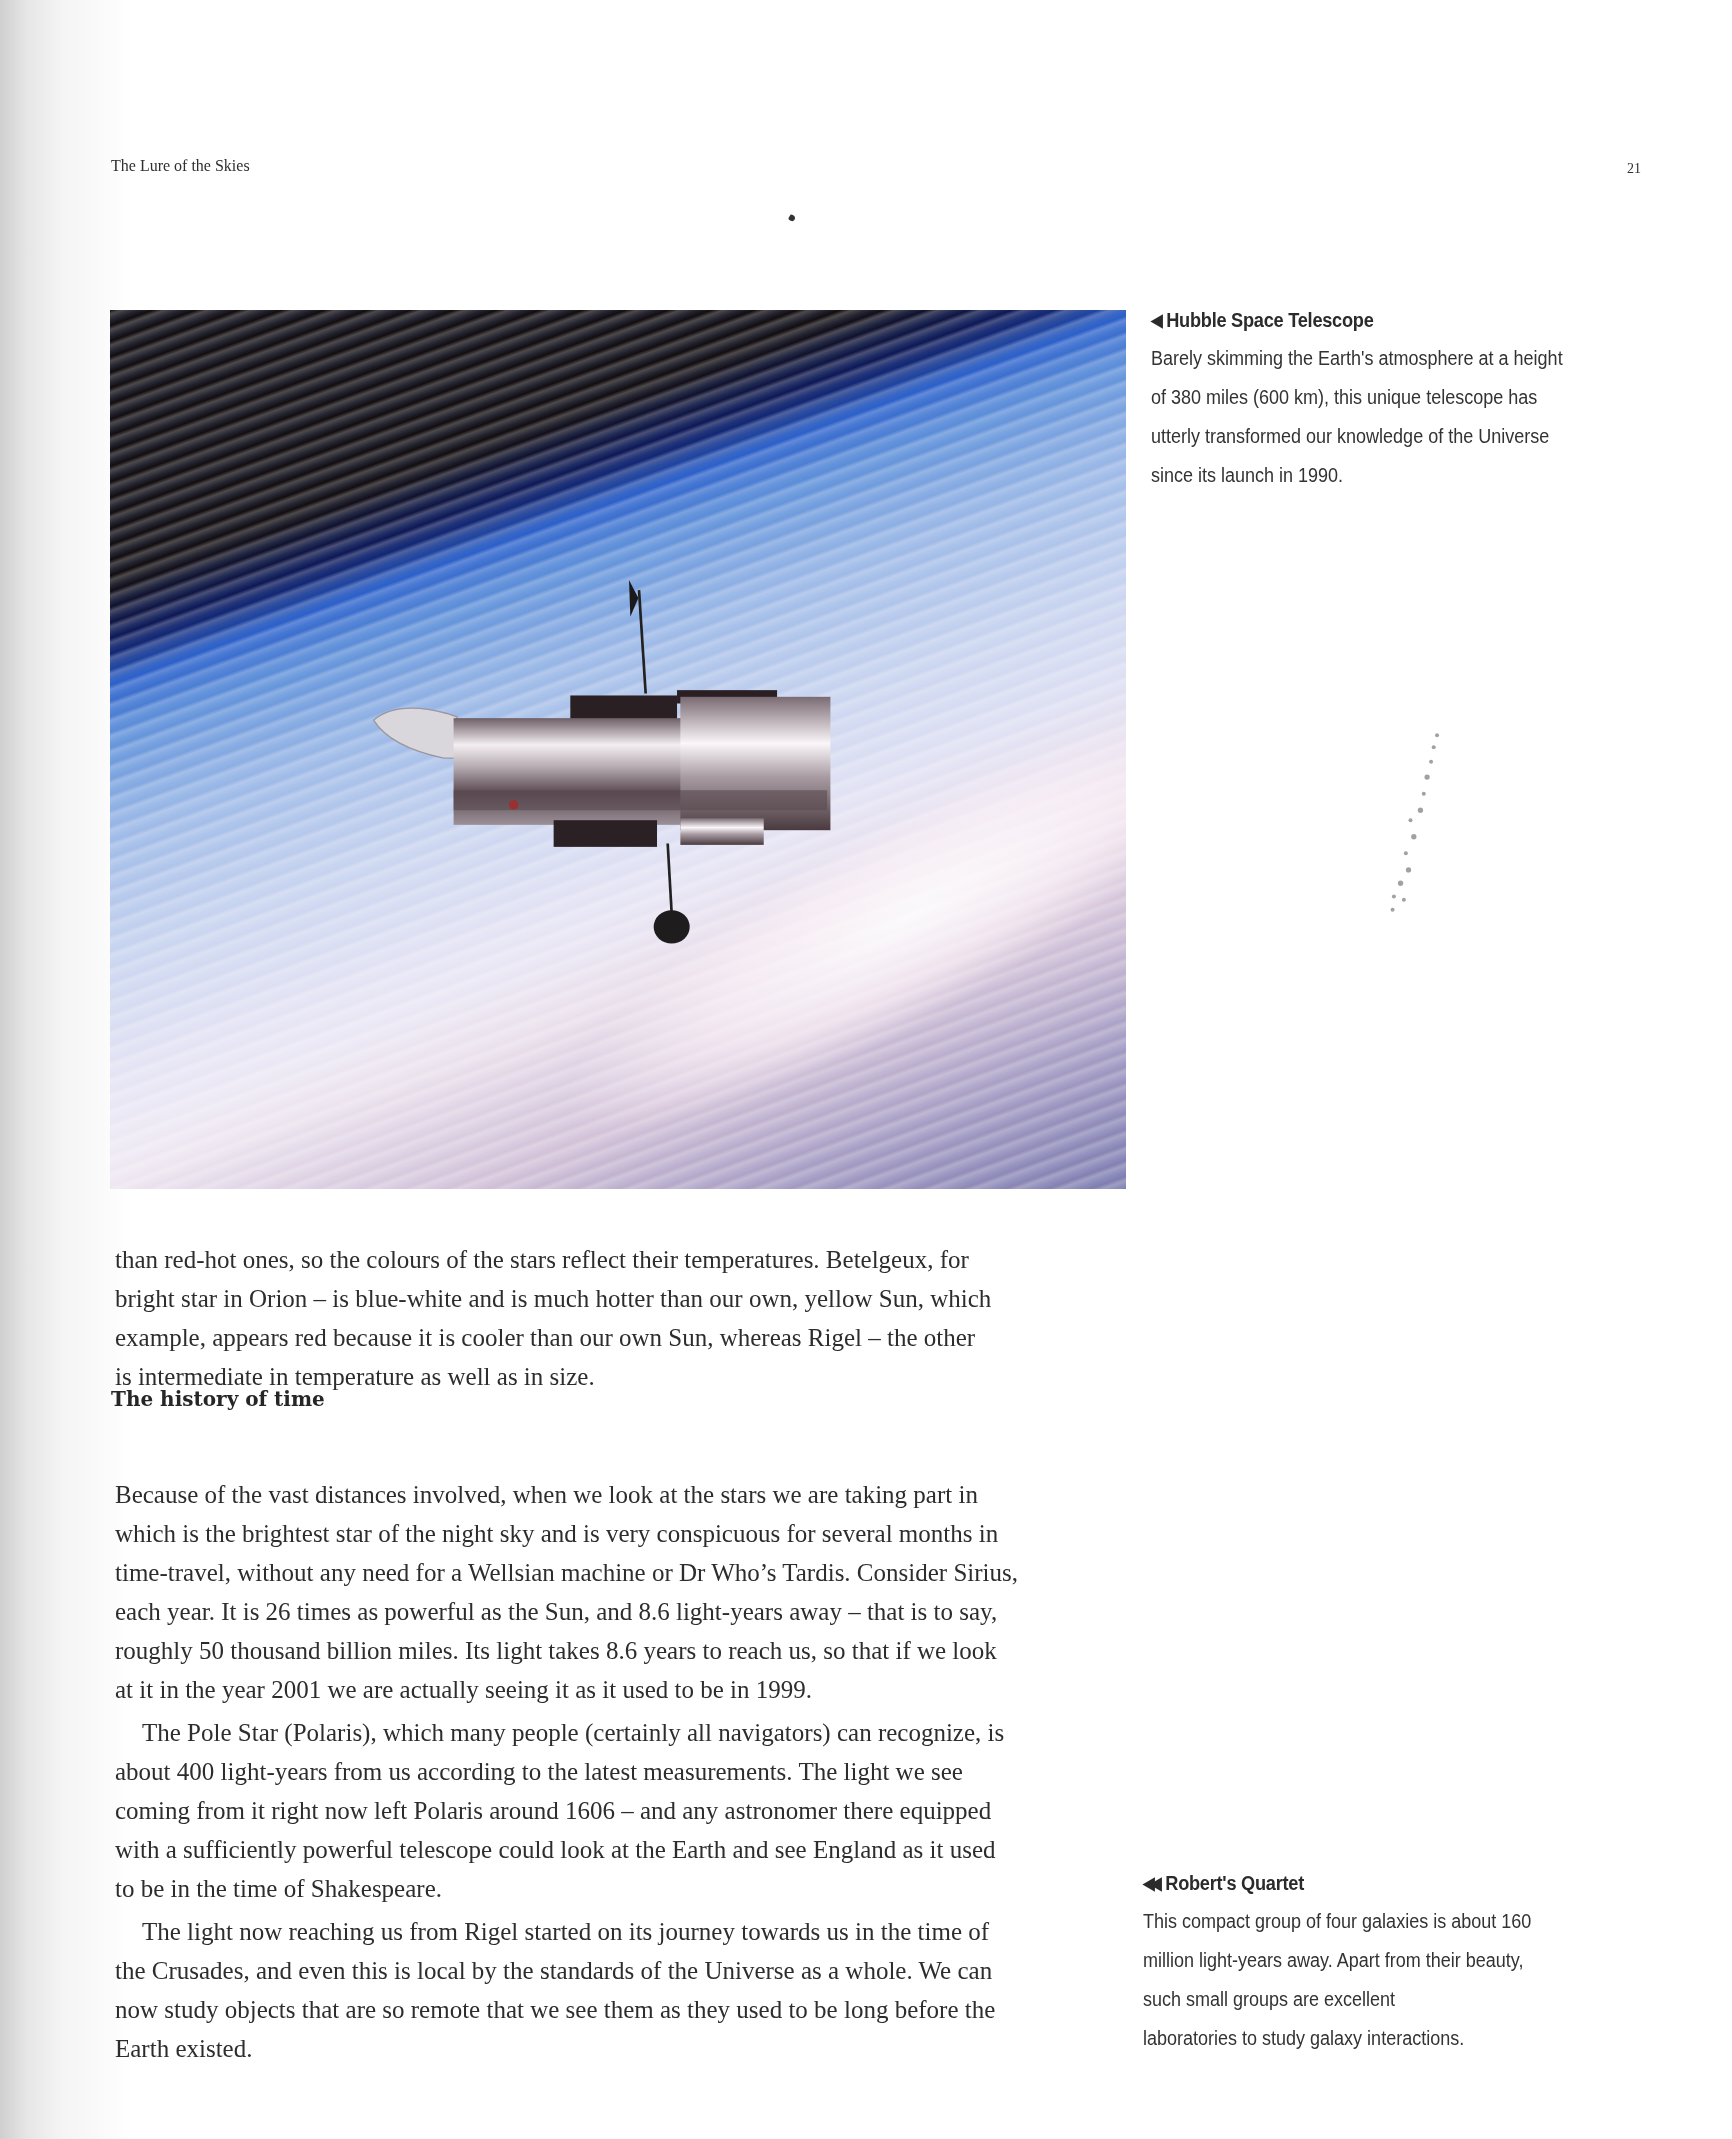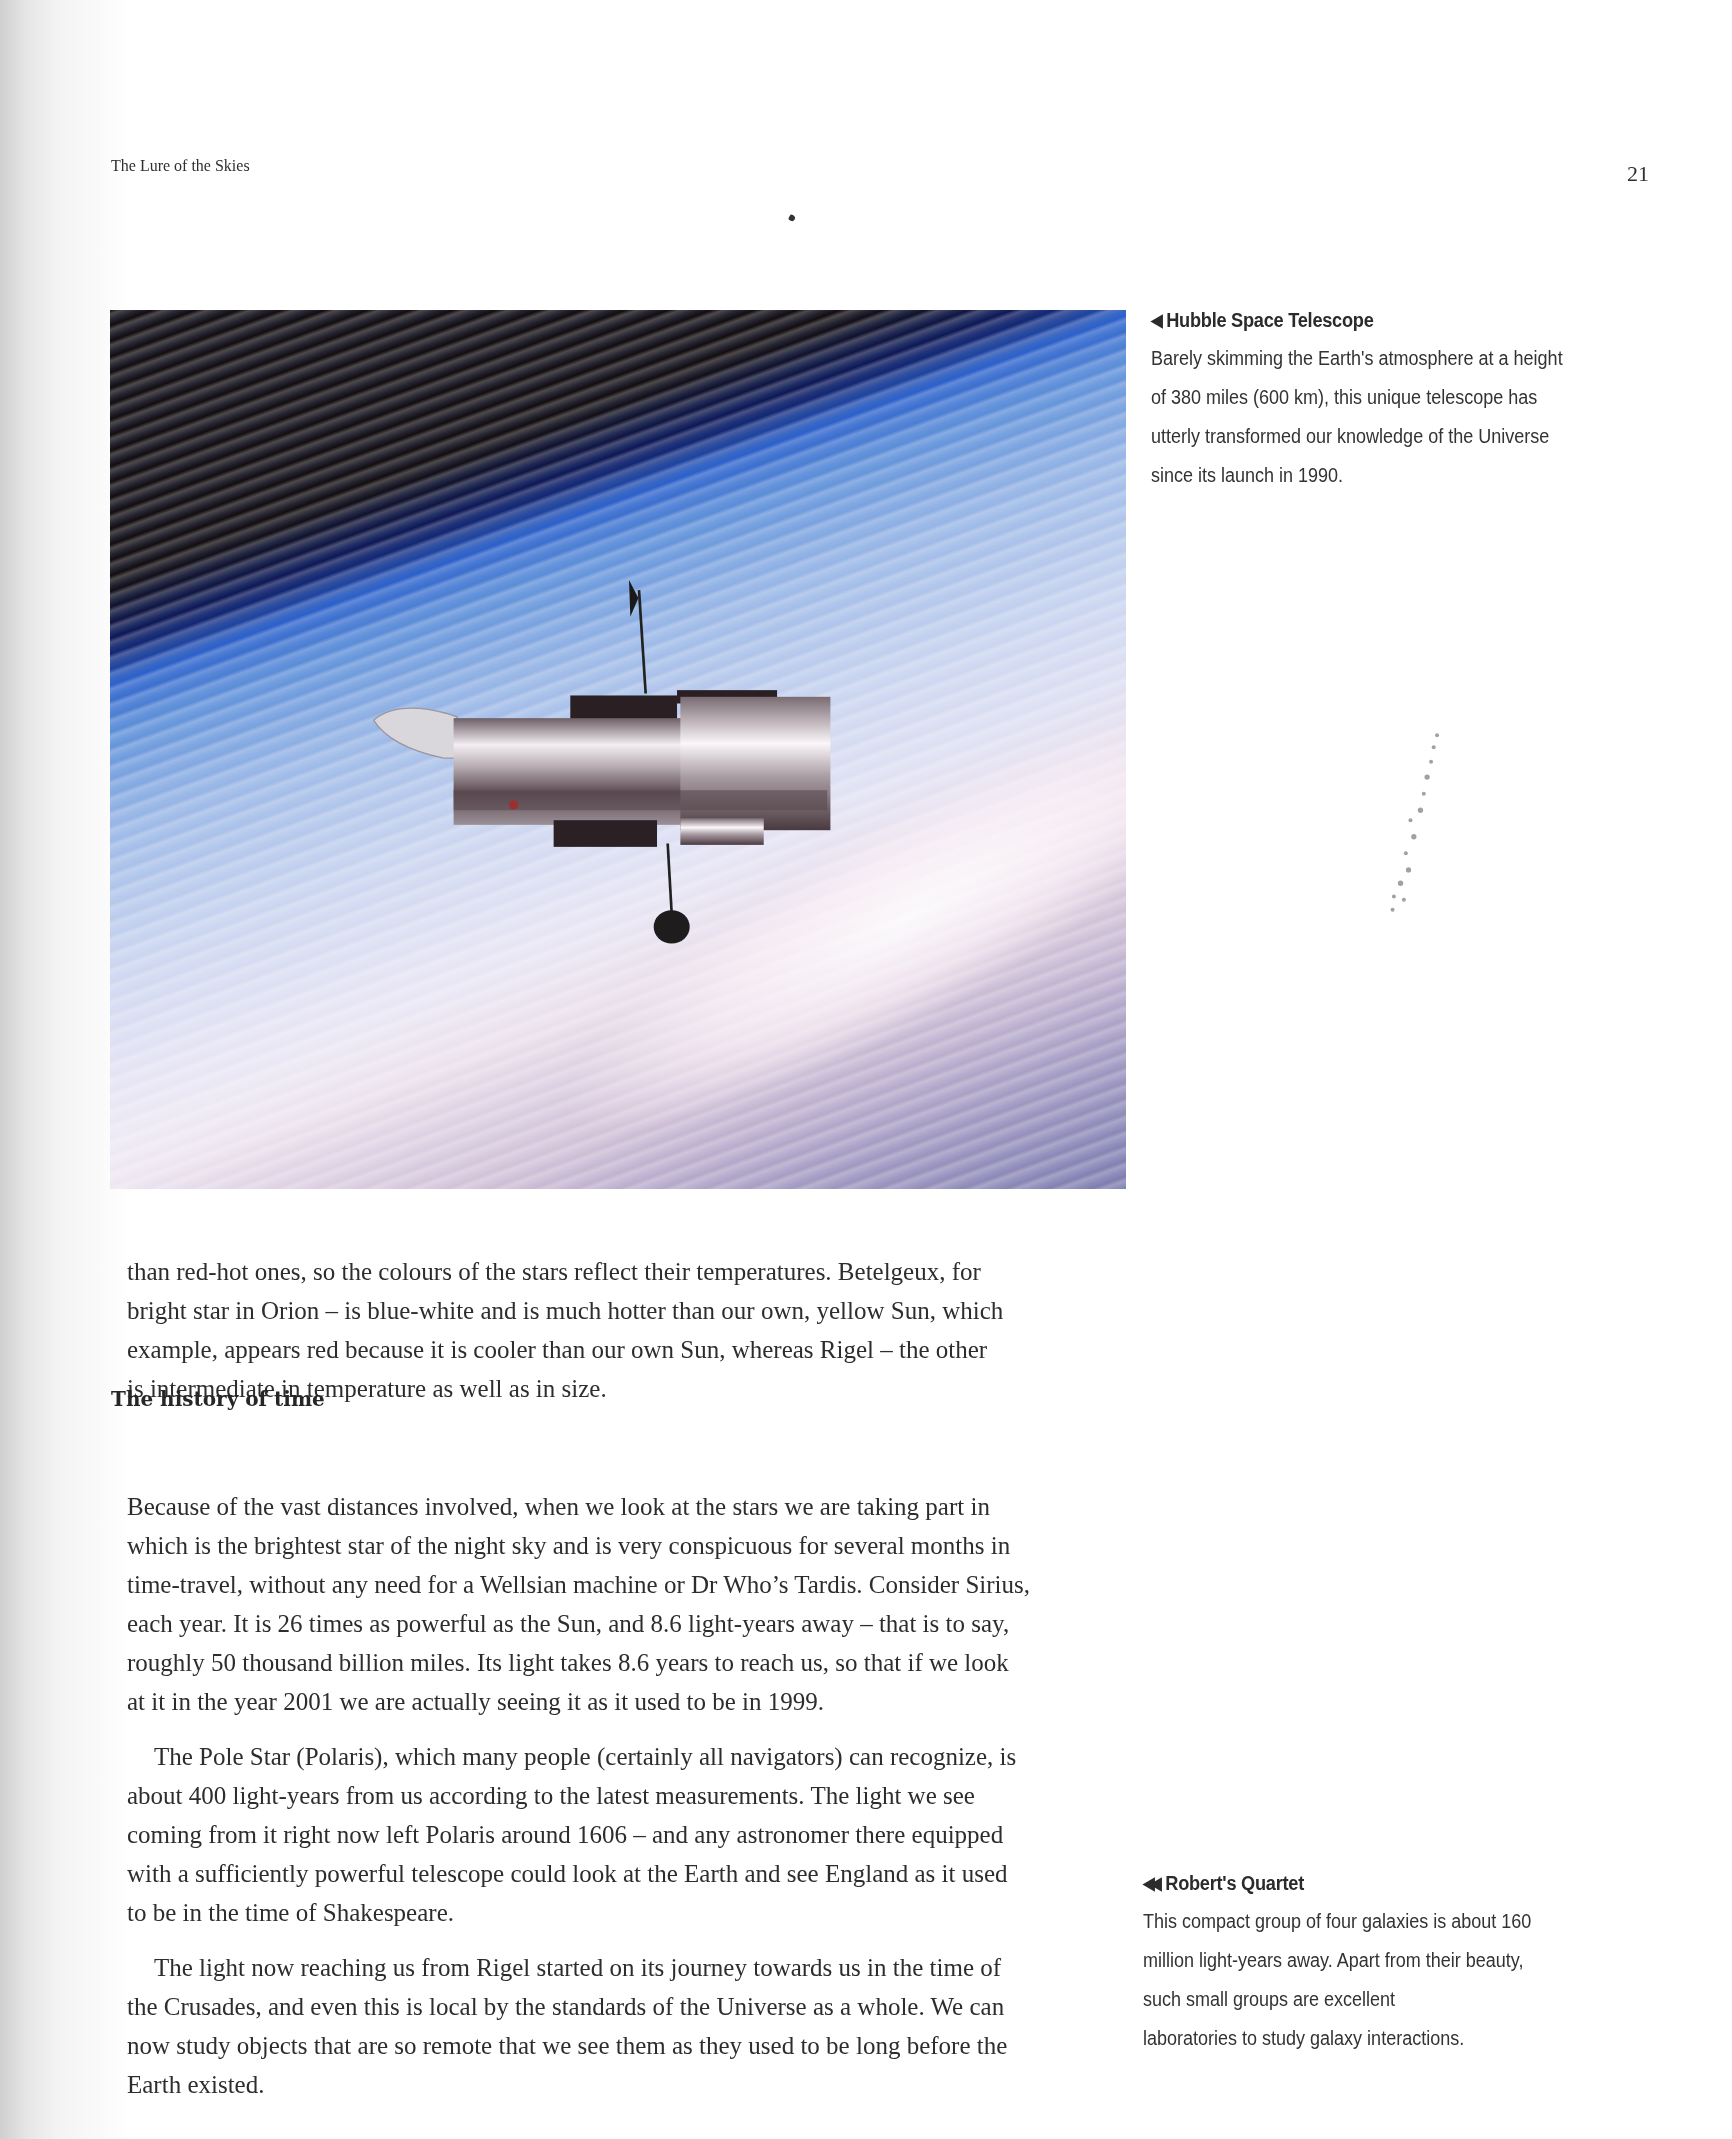--- a/index.html
+++ b/index.html
@@ -12,21 +12,21 @@
   .gutter {
     position: absolute; left: 0; top: 0; width: 133px; height: 2140px;
     background: linear-gradient(to right, #cfcfcf 0px, #e6e6e6 27px, #f4f4f4 60px, #ffffff 133px);
   }
   .running-head {
     position: absolute; left: 111px; top: 157px;
     font-family: "Liberation Serif", serif; font-size: 16px; color: #2f2f2f;
   }
   .page-number {
     position: absolute; left: 1627px; top: 161px;
-    font-family: "Liberation Serif", serif; font-size: 22px; color: #2f2f2f;
+    font-family: "Liberation Serif", serif; font-size: 14px; color: #2f2f2f;
   }
   .speck { position: absolute; width: 6px; height: 6px; background: #333; border-radius: 40% 60% 50% 30%; transform: rotate(30deg); }
 
   
   .photo {
     position: absolute; left: 110px; top: 310px; width: 1016px; height: 879px; overflow: hidden;
     background:
       linear-gradient(155deg, transparent 62%, rgba(205,180,200,0.55) 78%, rgba(120,120,170,0.7) 100%),
       linear-gradient(160deg, #120d10 0%, #120d10 22%, #0c1a60 27%, #2b5fc9 30%, #5e8fd8 34%, #9cb8e6 42%, #c9d4ef 52%, #e6e4f4 62%, #f2ecf5 70%, #d9d2ea 80%, #a9a3cf 90%, #8481b7 100%);
   }
@@ -55,21 +55,21 @@
     transform: scaleX(0.9); transform-origin: left top; width: 553px;
   }
   .caption-hubble { left: 1151px; top: 308px; width: 507px; }
   .caption-quartet { left: 1143px; top: 1871px; width: 507px; }
 
   
   .body-text {
     position: absolute; left: 111px; width: 1014px;
     font-family: "Liberation Serif", serif; font-size: 25px; line-height: 39px; color: #2d2d2d;
   }
-  .body-text p { margin: 16px; text-align: left; }
+  .body-text p { margin: 4px; text-align: left; }
   .block-1 { top: 1236px; }
   .section-heading {
     position: absolute; left: 111px; top: 1387px;
     font-family: "DejaVu Serif", serif; font-weight: bold; font-size: 20px; color: #262626;
   }
   .block-2 { top: 1471px; }
   .line { display: block; white-space: nowrap; }
 
   .sketch {
     position: absolute; left: 1374px; top: 727px; width: 73px; height: 193px;

